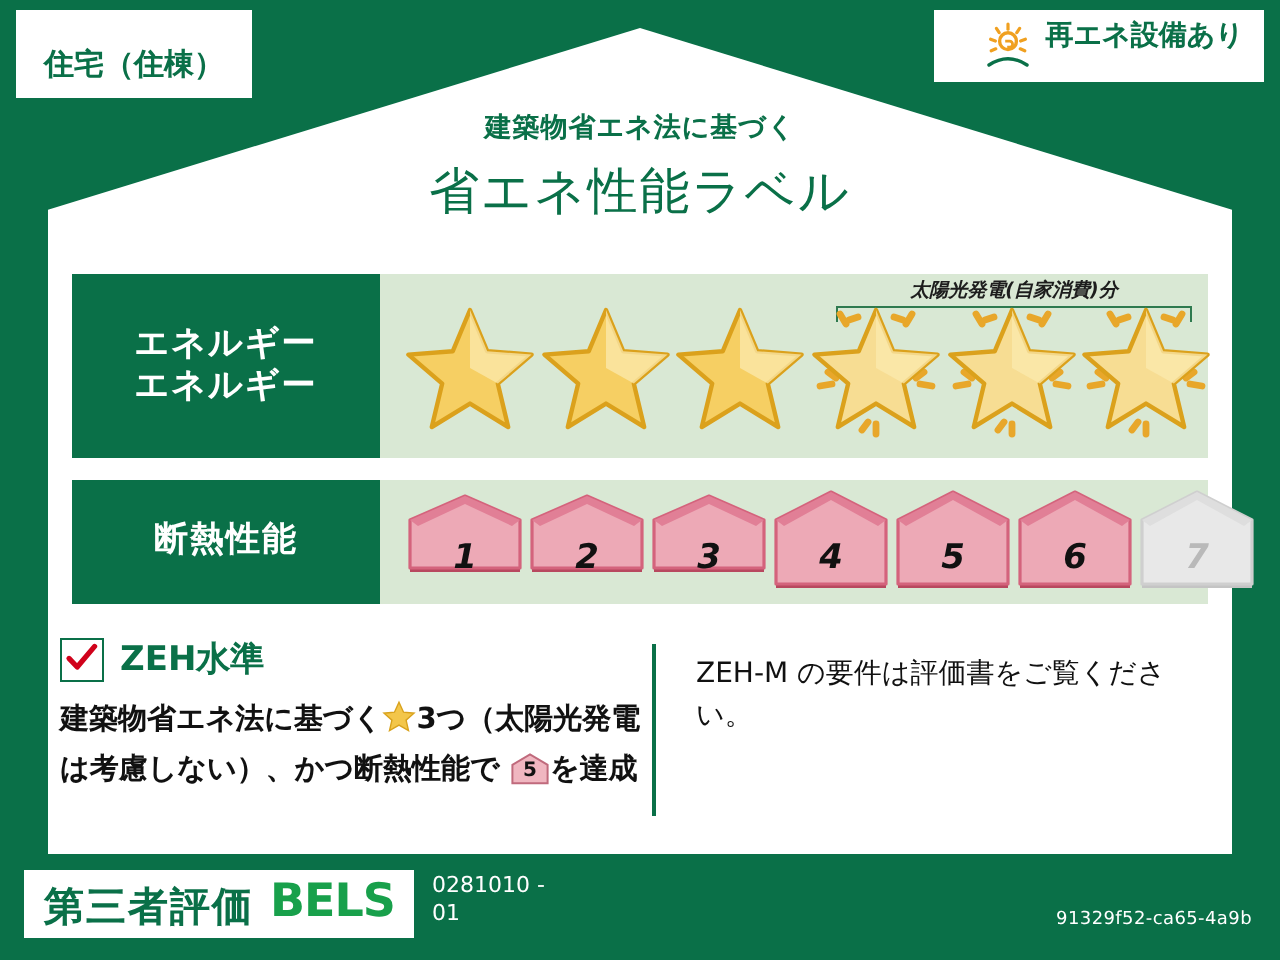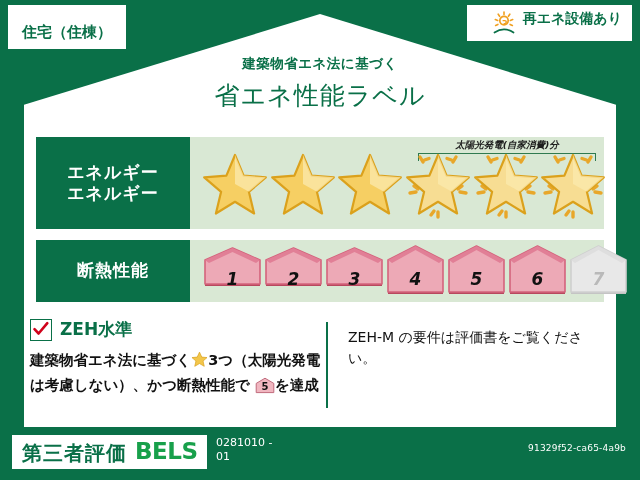--- a/index.html
+++ b/index.html
@@ -152,21 +152,21 @@
   #bels-jp{font-size:20px;font-weight:bold;color:#0a7048;letter-spacing:1px;}
   #bels-en{font-size:23px;font-weight:bold;color:#18a04b;letter-spacing:-.5px;font-family:"DejaVu Sans","Liberation Sans",sans-serif;}
   #bels-num{
     position:absolute;left:216px;top:9px;
     color:#fff;font-size:11px;line-height:1.25;width:70px;
   }
   #eval{
     position:absolute;right:14px;top:8px;text-align:right;color:#fff;
   }
   #eval-date{font-size:13.5px;font-weight:bold;letter-spacing:0px;}
-  #eval-hash{font-size:9px;margin-top:8px;letter-spacing:.2px;}
+  #eval-hash{font-size:9px;margin-top:20px;letter-spacing:.2px;}
 </style>
 </head>
 <body>
 
 <div id="frame">
   <div id="card"></div>
 
   <div id="tag-house">
     <span>住宅（住棟）</span>
   </div>

